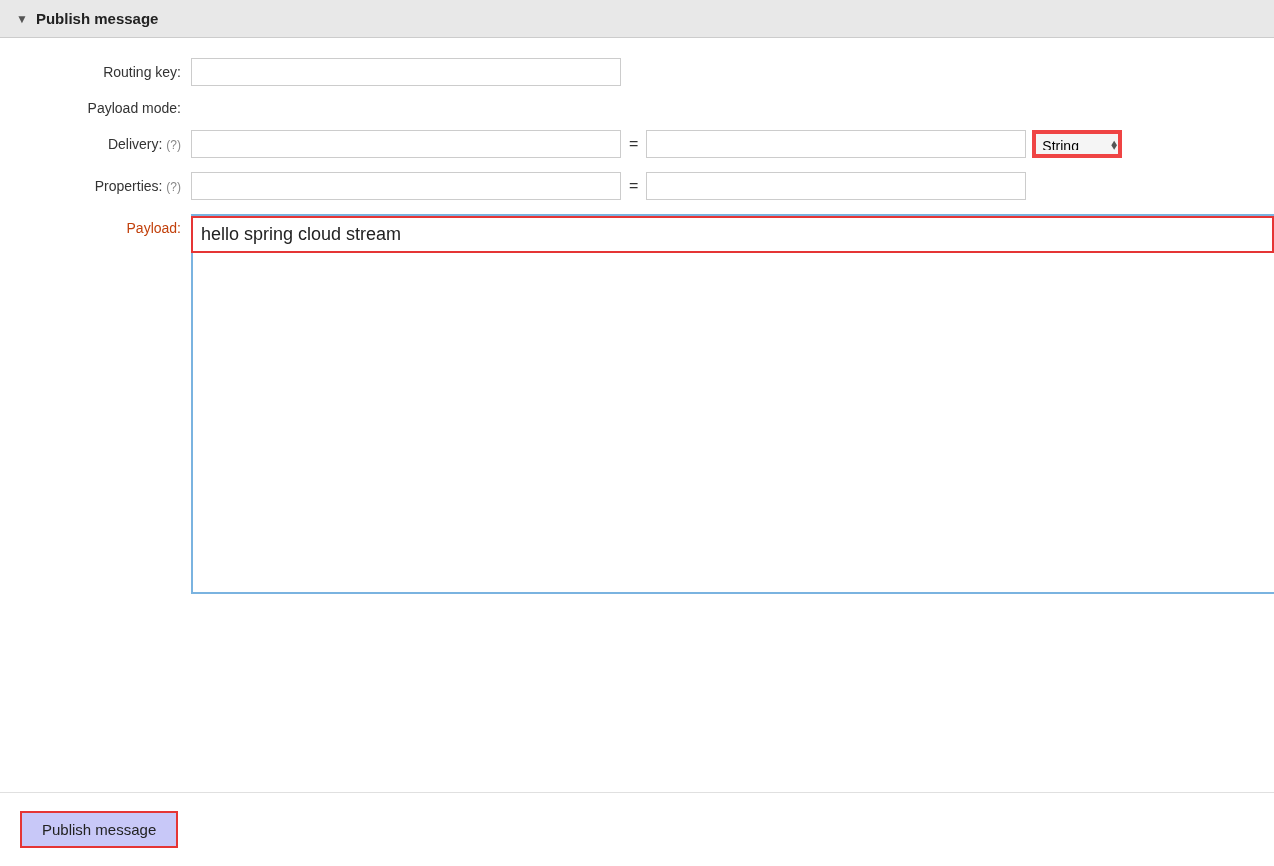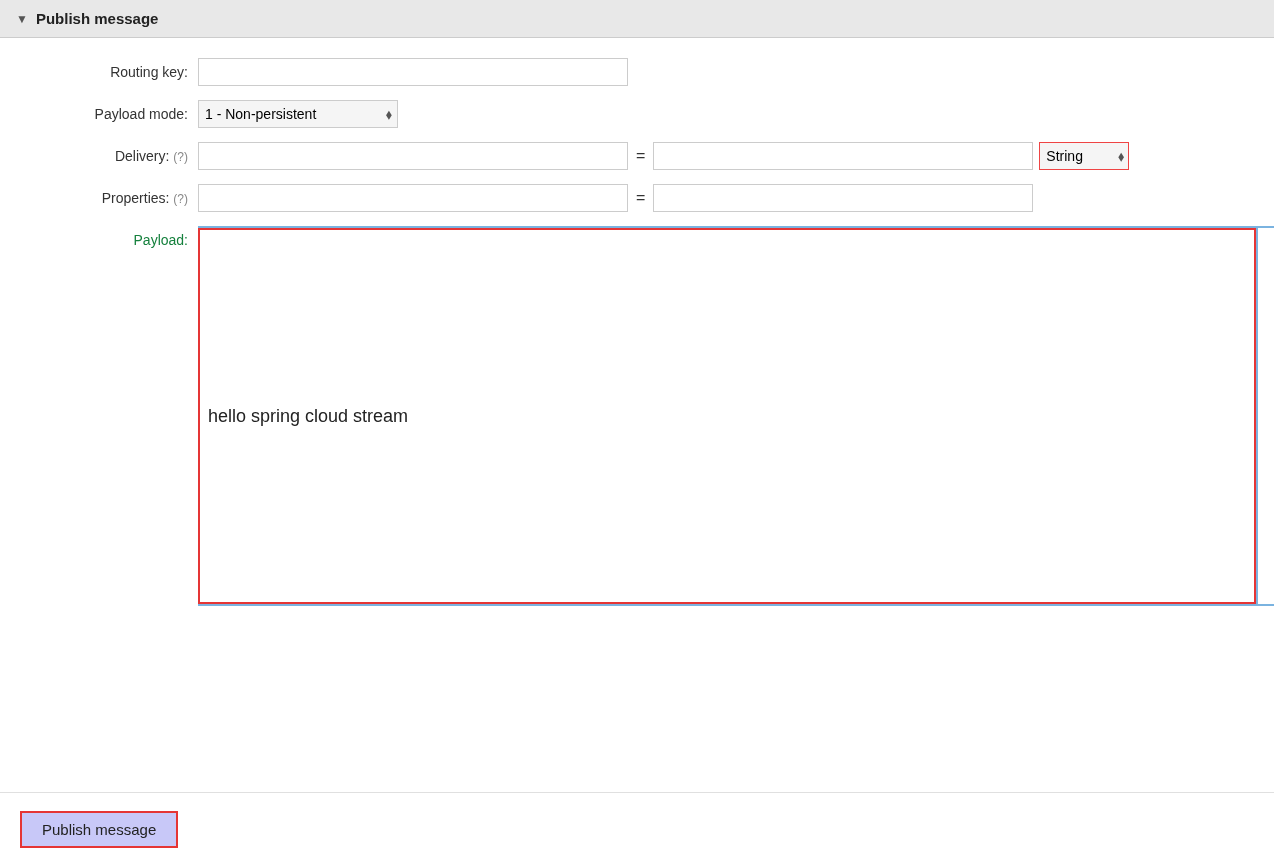--- a/index.html
+++ b/index.html
@@ -40,21 +40,21 @@
       font-weight: bold;
       color: #222;
     }
 
     .chevron-icon {
       font-size: 12px;
       color: #555;
     }
 
     .form-area {
-      padding: 20px 0 20px 8px;
+      padding: 20px 0 20px 1px;
       flex: 1;
       display: flex;
       flex-direction: column;
     }
 
     .form-row {
       display: flex;
       align-items: center;
       margin-bottom: 14px;
       padding: 0 20px;
@@ -148,21 +148,21 @@
       width: 380px;
       outline: none;
     }
 
     .select-type-wrapper {
       position: relative;
       display: inline-block;
     }
 
     .select-type {
-      border: 1px solid #ef4444;
+      border: 4px solid #ef4444;
       background: #f5f5f5;
       padding: 4px 6px;
       font-size: 14px;
       height: 28px;
       width: 90px;
       appearance: none;
       -webkit-appearance: none;
       outline: none;
       cursor: pointer;
       padding-right: 22px;
@@ -184,31 +184,31 @@
       align-items: flex-start;
       flex: 1;
       padding: 0;
       margin-bottom: 0;
     }
 
     .payload-label {
       text-align: right;
       width: 190px;
       padding-right: 10px;
-      color: #15803d;
+      color: #c2410c;
       font-size: 14px;
       flex-shrink: 0;
       padding-top: 6px;
       padding-left: 20px;
     }
 
     .payload-container {
       flex: 1;
       display: flex;
-      flex-direction: row;
+      flex-direction: column;
       border-top: 2px solid #7ab3e0;
       border-bottom: 2px solid #7ab3e0;
       min-height: 380px;
     }
 
     .payload-text-line {
       border: 2px solid #e53535;
       background: #fff;
       padding: 6px 8px;
       font-size: 18px;
@@ -264,26 +264,20 @@
 
   <div class="form-area">
 
     <div class="form-row">
       <label class="form-label">Routing key:</label>
       <input type="text" class="input-text" value="" style="">
     </div>
 
     <div class="form-row">
       <label class="form-label">Payload mode:</label>
-      <div class="select-wrapper">
-        <select class="select-delivery">
-          <option>1 - Non-persistent</option>
-          <option>2 - Persistent</option>
-        </select>
-      </div>
     </div>
 
     <div class="form-row">
       <label class="form-label">
         <span>Delivery:</span>
         <span class="help-icon">(?)</span>
       </label>
       <div class="headers-row">
         <input type="text" class="input-text-wide" value="" style="">
         <span class="equal-sign">=</span>

